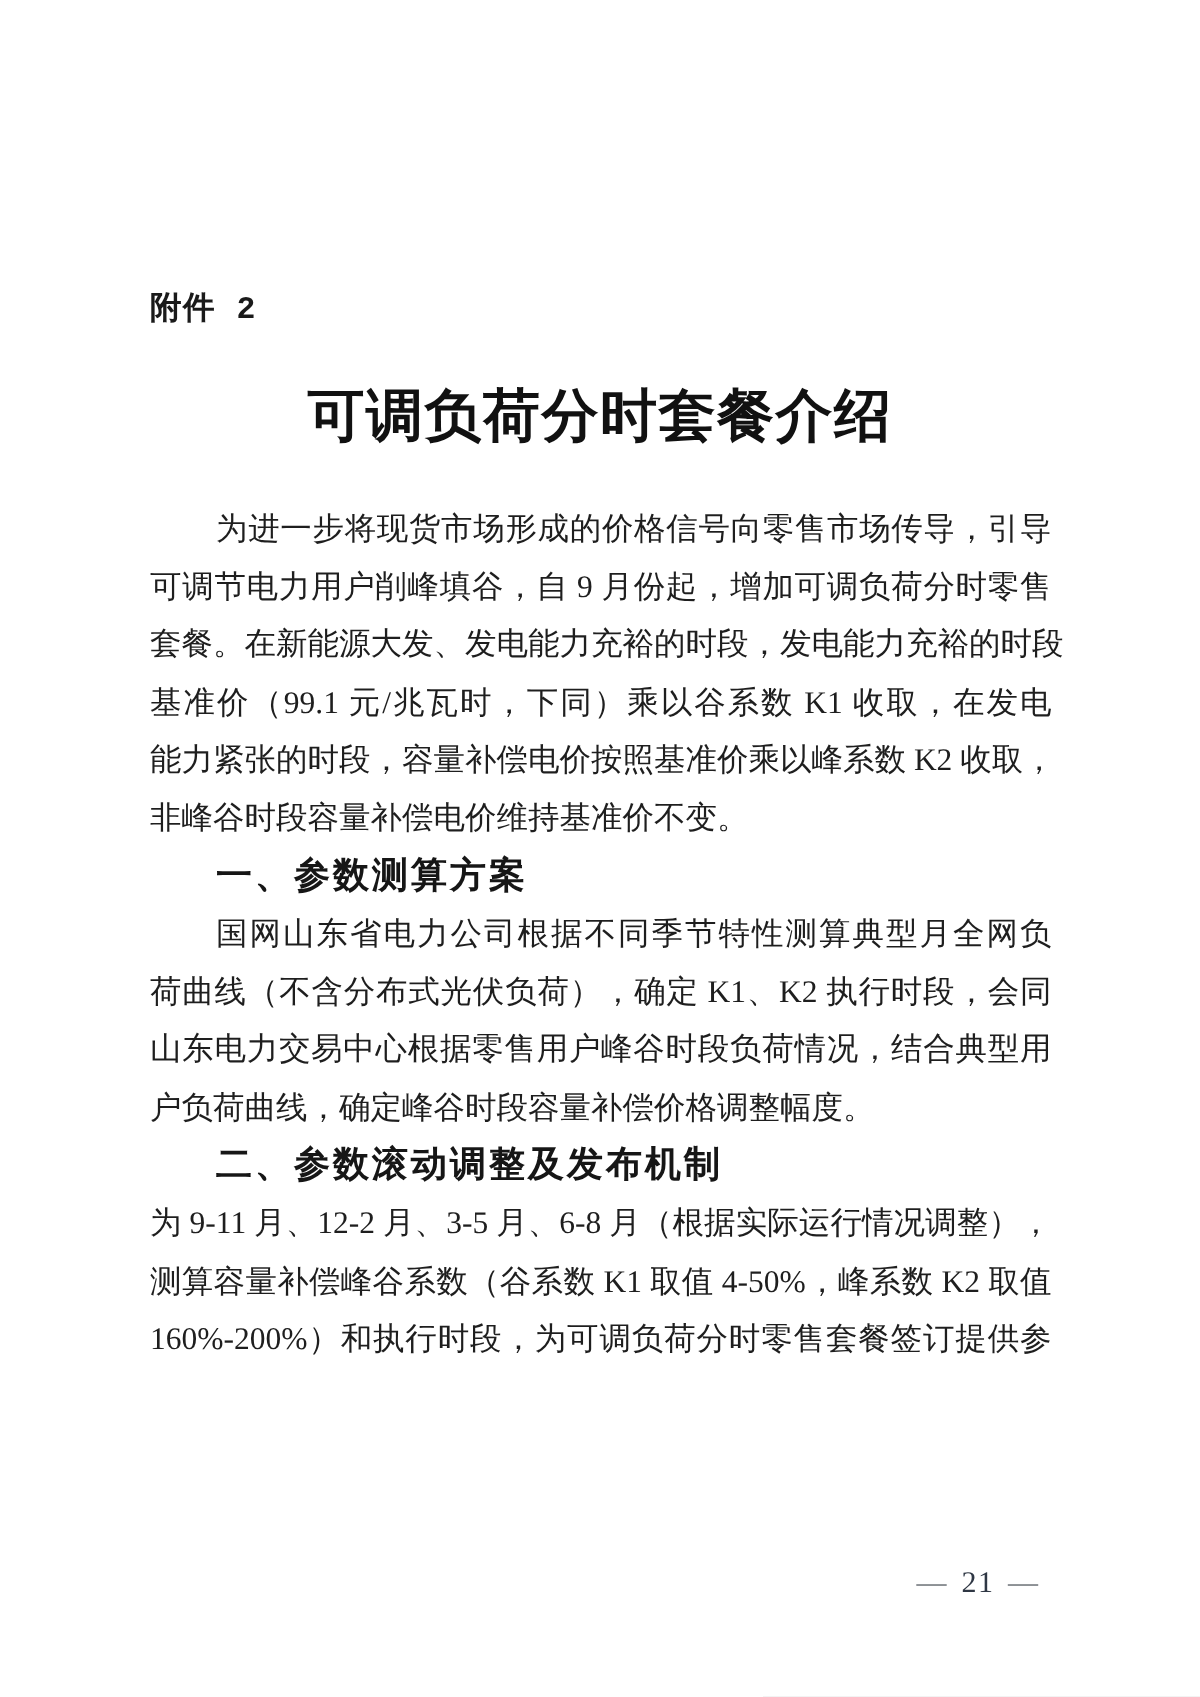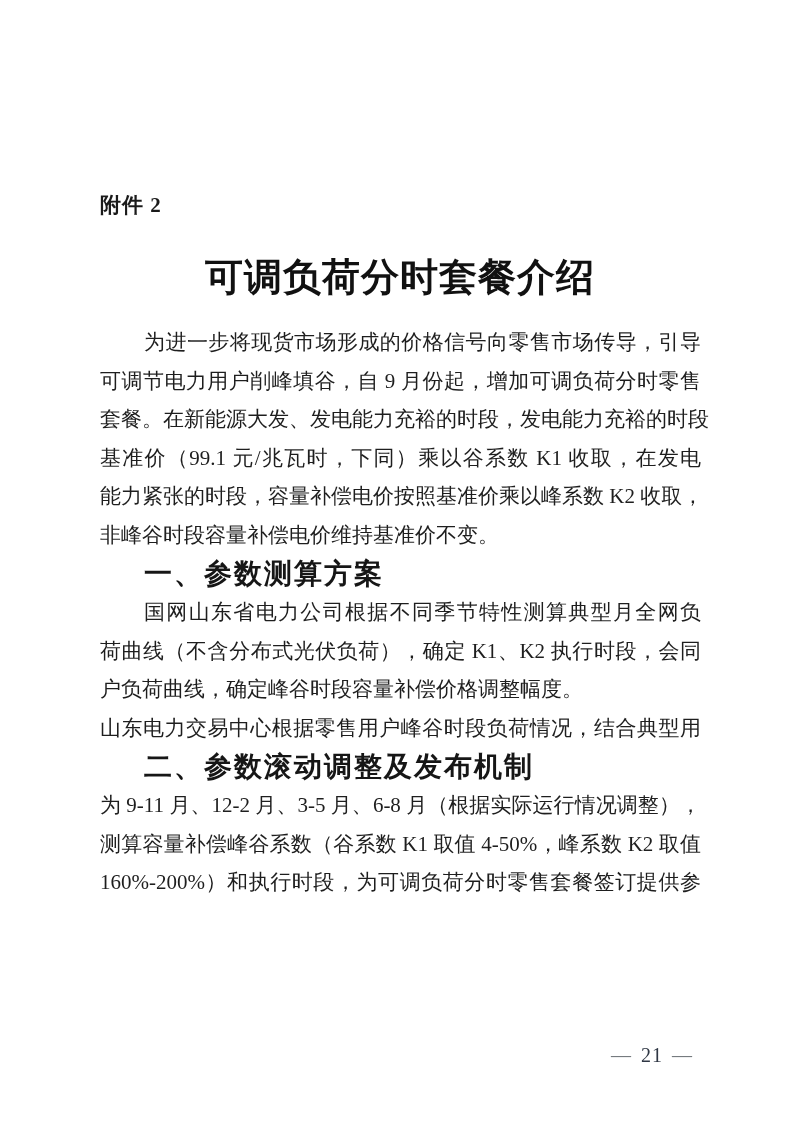--- a/index.html
+++ b/index.html
@@ -13,21 +13,21 @@
     margin: 0 auto;
     background: #ffffff;
     color: #1c1c1c;
     overflow: hidden;
   }
 
   .attachment-label {
     position: absolute;
     left: 100px;
     top: 191px;
-    font-family: Liberation Serif, serif;
+    font-family: Liberation Mono, monospace;
     font-weight: bold;
     font-size: 21px;
     color: #1a1a1a;
     letter-spacing: 1px;
   }
 
   .doc-title {
     position: absolute;
     left: 0;
     top: 252px;
@@ -36,42 +36,42 @@
     font-family: "Liberation Sans", sans-serif;
     font-weight: bold;
     font-size: 38px;
     color: #111111;
     letter-spacing: 1px;
   }
 
   .content {
     position: absolute;
     left: 100px;
-    top: 323px;
+    top: 333px;
     width: 601px;
     font-size: 21px;
     line-height: 38.6px;
     color: #1e1e1e;
   }
 
   .line {
     text-align: justify;
     text-align-last: justify;
     white-space: nowrap;
   }
   .line.first { text-indent: 44px; }
   .line.para-end {
     text-align: right;
     text-align-last: left;
   }
 
   .section-heading {
     font-family: "Liberation Sans", sans-serif;
     font-weight: bold;
-    font-size: 28px;
+    font-size: 24px;
     color: #161616;
     padding-left: 44px;
     letter-spacing: 2px;
     white-space: nowrap;
   }
 
   .page-number {
     position: absolute;
     top: 1044px;
     left: 562px;
@@ -101,22 +101,22 @@
     <div class="line">可调节电力用户削峰填谷，自 9 月份起，增加可调负荷分时零售</div>
     <div class="line">套餐。在新能源大发、发电能力充裕的时段，发电能力充裕的时段</div>
     <div class="line">基准价（99.1 元/兆瓦时，下同）乘以谷系数 K1 收取，在发电</div>
     <div class="line">能力紧张的时段，容量补偿电价按照基准价乘以峰系数 K2 收取，</div>
     <div class="line para-end">非峰谷时段容量补偿电价维持基准价不变。</div>
 
     <div class="section-heading">一、参数测算方案</div>
 
     <div class="line first">国网山东省电力公司根据不同季节特性测算典型月全网负</div>
     <div class="line">荷曲线（不含分布式光伏负荷），确定 K1、K2 执行时段，会同</div>
+    <div class="line">山东电力交易中心根据零售用户峰谷时段负荷情况，结合典型用</div>
     <div class="line para-end">户负荷曲线，确定峰谷时段容量补偿价格调整幅度。</div>
-    <div class="line">山东电力交易中心根据零售用户峰谷时段负荷情况，结合典型用</div>
 
     <div class="section-heading">二、参数滚动调整及发布机制</div>
 
     <div class="line">为 9-11 月、12-2 月、3-5 月、6-8 月（根据实际运行情况调整），</div>
     <div class="line">测算容量补偿峰谷系数（谷系数 K1 取值 4-50%，峰系数 K2 取值</div>
     <div class="line">160%-200%）和执行时段，为可调负荷分时零售套餐签订提供参</div>
 
   </div>
 
   <div class="page-number"><span class="dash">—</span><span>21</span><span class="dash">—</span></div>

